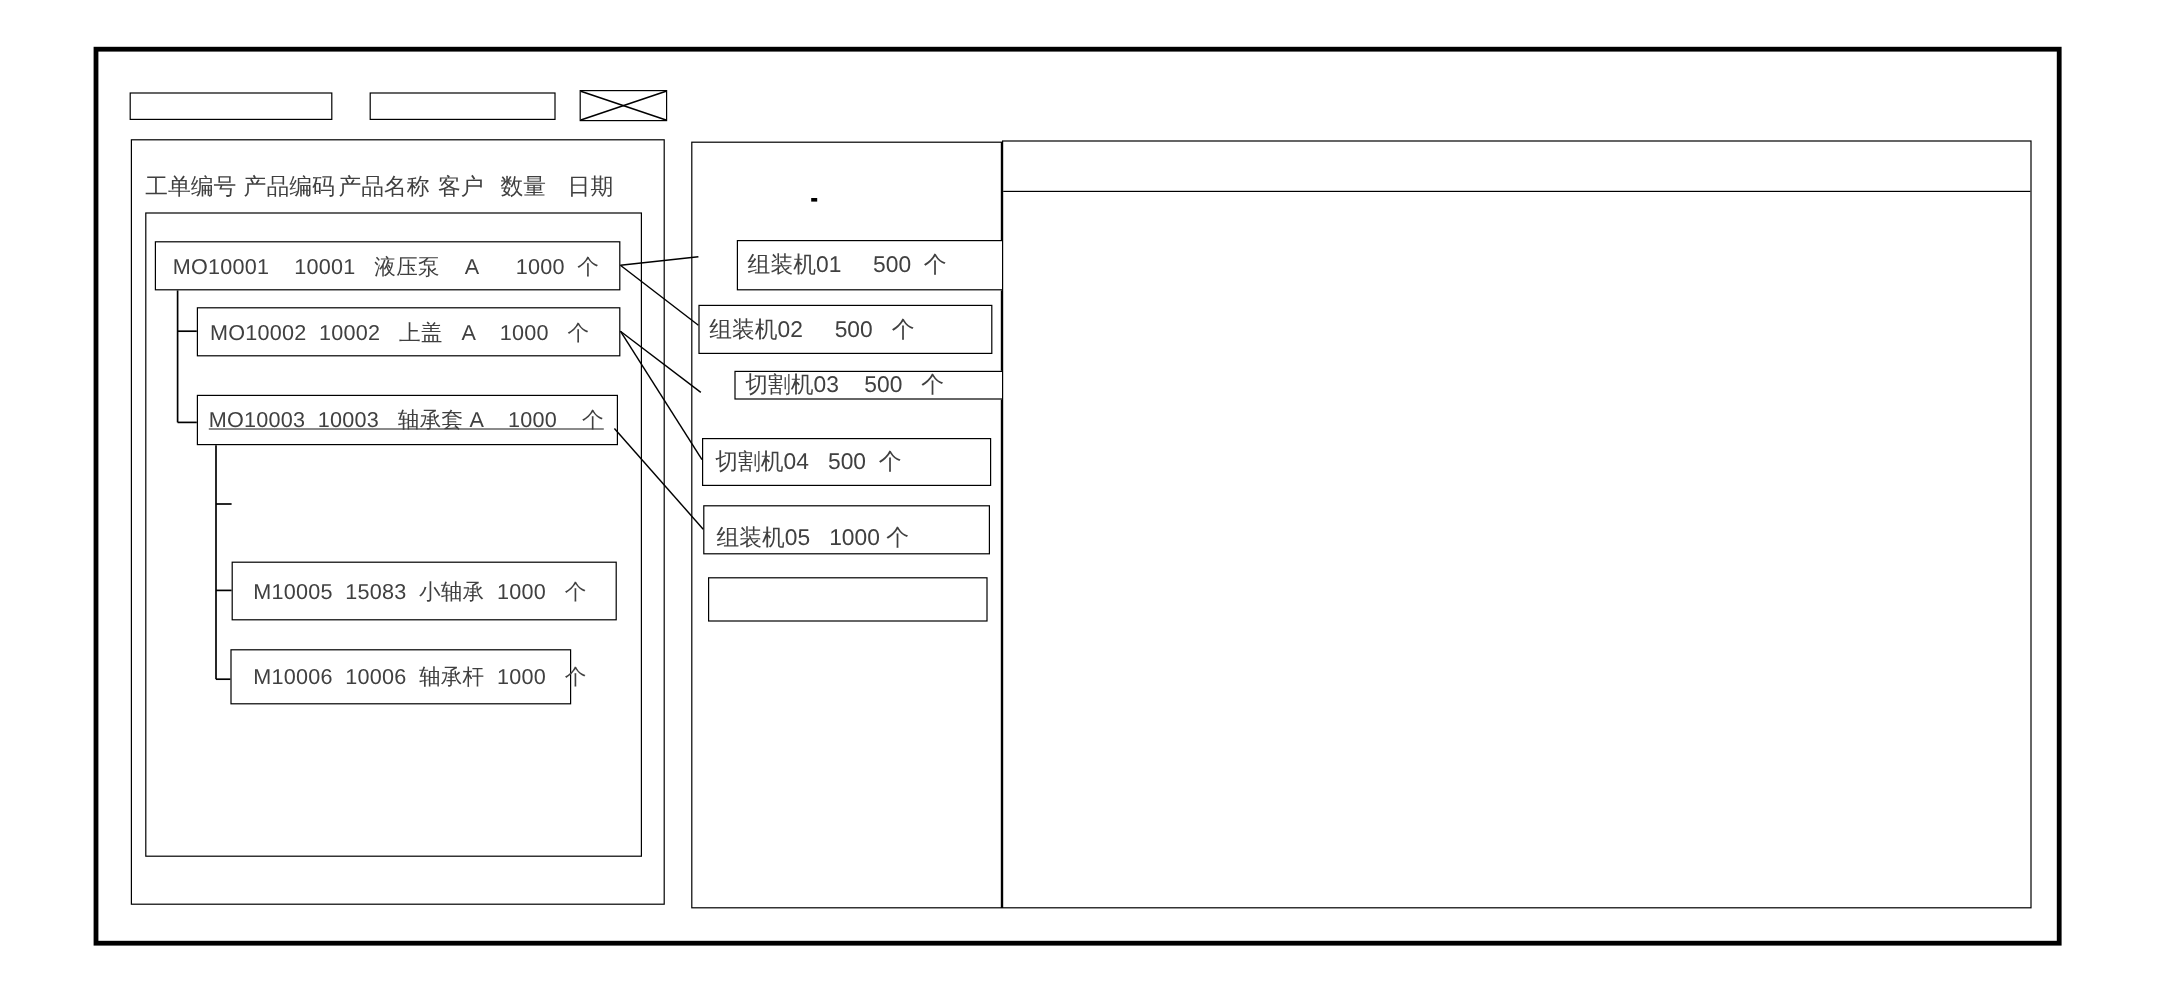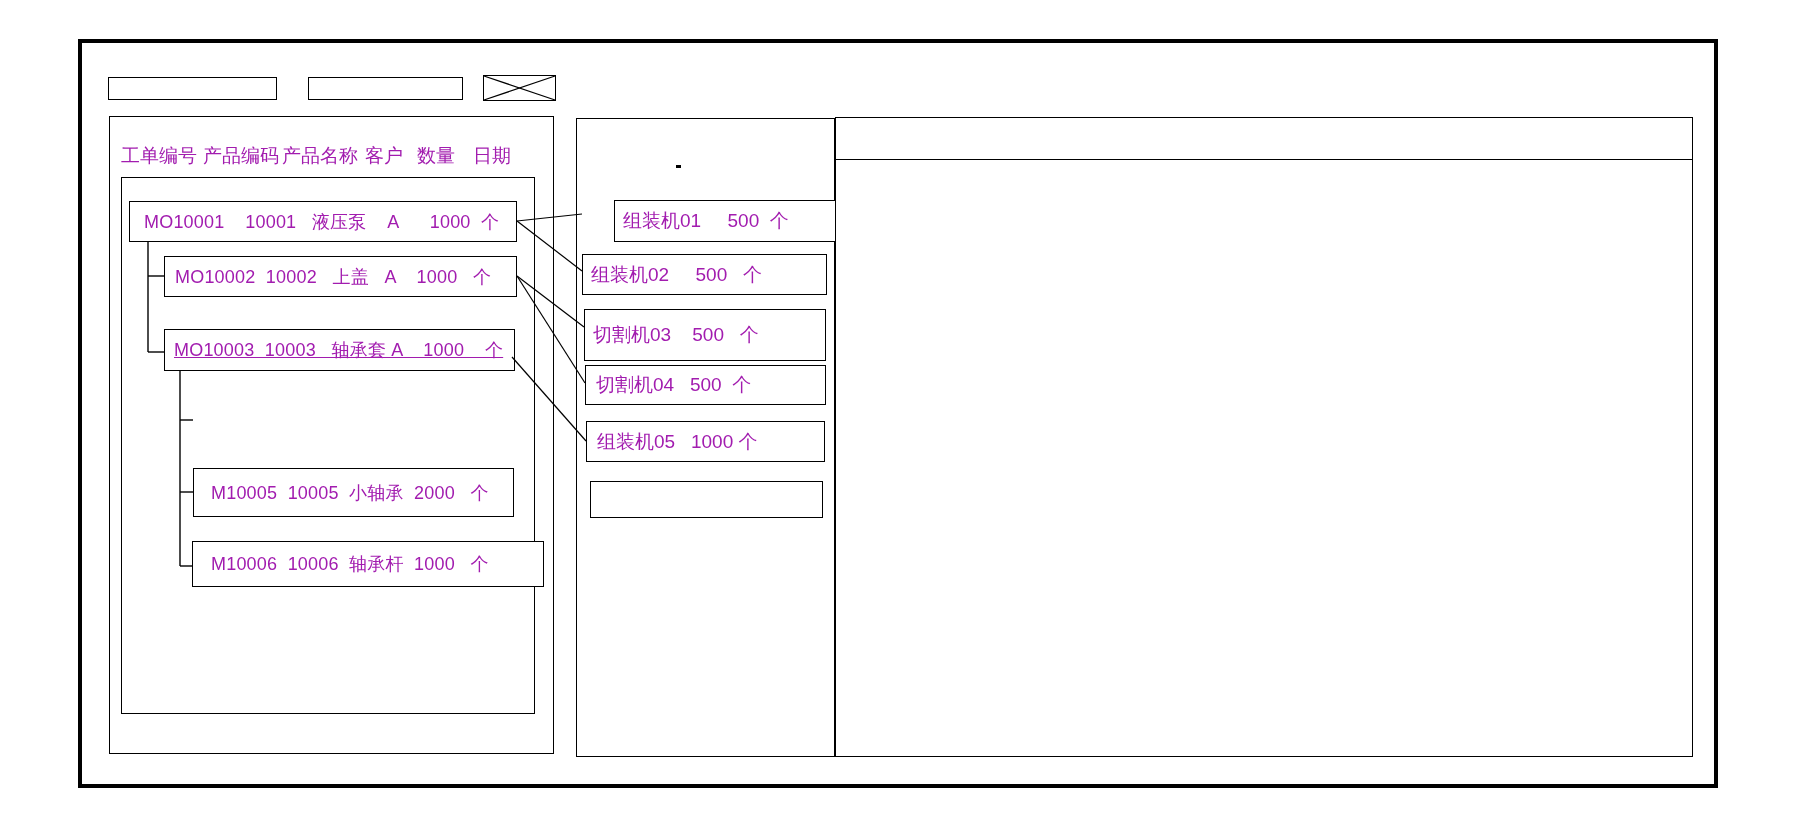--- a/index.html
+++ b/index.html
@@ -1,18 +1,18 @@
 <!DOCTYPE html>
 <html><head>
 <meta charset="utf-8">
 <style>
   html,body { margin:0; padding:0; background:#ffffff; }
   .stage {
     position:relative; width:1819px; height:833px; background:#ffffff;
-    font-family:"Liberation Sans","DejaVu Sans",sans-serif; color:#a21caf;
+    font-family:"Liberation Sans","DejaVu Sans",sans-serif; color:#404040;
     overflow:hidden;
   }
   .abs { position:absolute; box-sizing:border-box; }
   .frame { border:4px solid #000; background:transparent; }
   .box   { border:1.5px solid #000; background:#fff; }
   .nodebox {
     border:1.6px solid #000; background:#fff;
     display:flex; align-items:center;
     font-size:18px; white-space:pre; letter-spacing:0.2px;
   }
@@ -53,43 +53,43 @@
   <div class="abs nodebox" style="left:129px; top:201px; width:388px; height:41px; padding-left:14px;">
     <span>MO10001    10001   液压泵    A      1000  个</span>
   </div>
   <div class="abs nodebox" style="left:164px; top:256px; width:353px; height:41px; padding-left:10px;">
     <span>MO10002  10002   上盖   A    1000   个</span>
   </div>
   <div class="abs nodebox" style="left:164px; top:329px; width:351px; height:42px; padding-left:9px;text-decoration:underline;">
     <span>MO10003  10003   轴承套 A    1000    个</span>
   </div>
   <div class="abs nodebox" style="left:193px; top:468px; width:321px; height:49px; padding-left:17px;">
-    <span>M10005  10005  小轴承  2000   个</span>
+    <span>M10005  15083  小轴承  1000   个</span>
   </div>
-  <div class="abs nodebox" style="left:192px; top:541px; width:352px; height:46px; padding-left:18px;">
+  <div class="abs nodebox" style="left:192px; top:541px; width:284px; height:46px; padding-left:18px;">
     <span>M10006  10006  轴承杆  1000   个</span>
   </div>
 
   <div class="abs panel" style="left:576px; top:118px; width:259px; height:639px;"></div>
 
   <div class="abs dot" style="left:676px; top:165px; width:5px; height:3px;"></div>
 
   <div class="abs machinebox" style="left:614px; top:200px; width:245px; height:42px; padding-left:8px;">
     <span>组装机01     500  个</span>
   </div>
   <div class="abs machinebox" style="left:582px; top:254px; width:245px; height:41px; padding-left:8px;">
     <span>组装机02     500   个</span>
   </div>
-  <div class="abs machinebox" style="left:584px; top:309px; width:242px; height:52px; padding-left:8px;">
+  <div class="abs machinebox" style="left:612px; top:309px; width:242px; height:24px; padding-left:8px;">
     <span>切割机03    500   个</span>
   </div>
   <div class="abs machinebox" style="left:585px; top:365px; width:241px; height:40px; padding-left:10px;">
     <span>切割机04   500  个</span>
   </div>
-  <div class="abs machinebox" style="left:586px; top:421px; width:239px; height:41px; padding-left:10px;">
+  <div class="abs machinebox" style="left:586px; top:421px; width:239px; height:41px; padding-left:10px;align-items:flex-end;">
     <span>组装机05   1000 个</span>
   </div>
   <div class="abs machinebox" style="left:590px; top:481px; width:233px; height:37px; padding-left:10px;">
     <span></span>
   </div>
 
   <div class="abs panel" style="left:835px; top:117px; width:858px; height:640px;">
     <div class="hdrline" style="width:100%; height:41px;"></div>
   </div>
 

